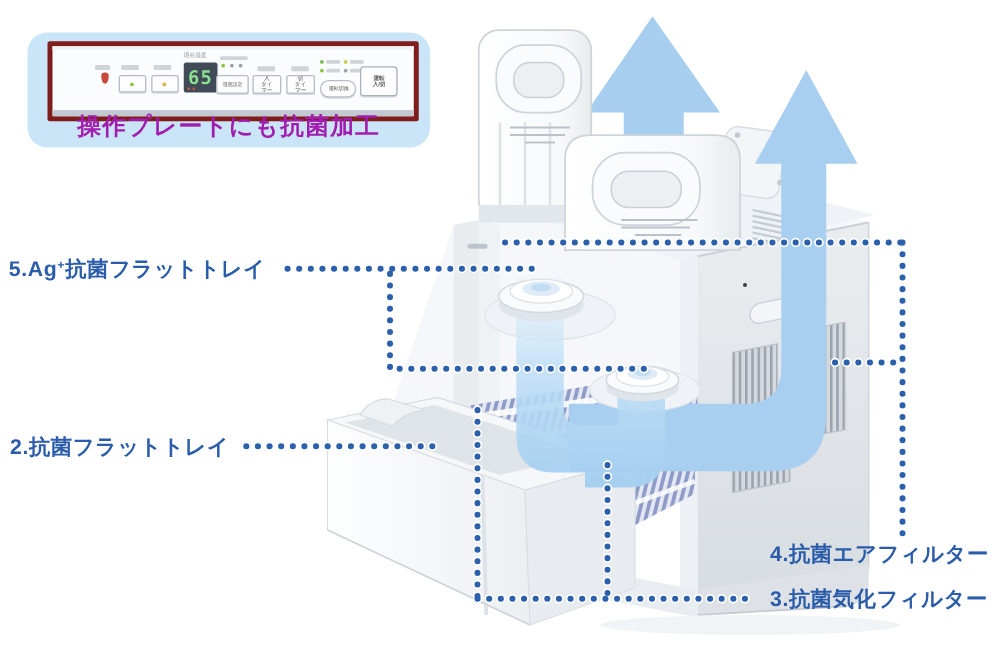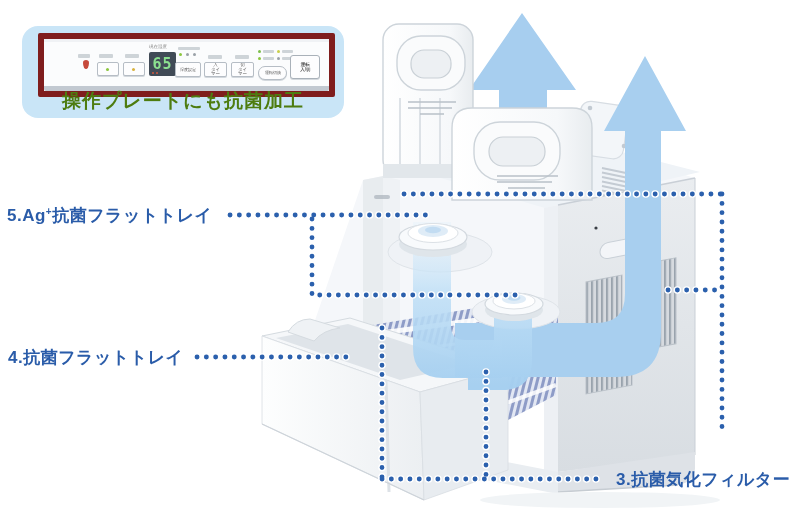--- a/index.html
+++ b/index.html
@@ -8,23 +8,23 @@
   .art{position:absolute;left:0;top:0;}
 
   
   .part-label{position:absolute;color:#2A5CA9;font-weight:700;font-size:17px;
               letter-spacing:.5px;white-space:nowrap;}
   .part-label sup{font-size:10px;vertical-align:6px;}
 
   
   .callout{position:absolute;background:#C9E5F7;border-radius:16px;}
   .ccaption{position:absolute;left:0;right:0;top:62px;text-align:center;
-            font-size:19px;font-weight:700;color:#4d7c0f;letter-spacing:1px;}
+            font-size:19px;font-weight:700;color:#a21caf;letter-spacing:1px;}
   .cpanel{position:absolute;left:16px;top:7px;width:297px;height:64px;background:#FBFCFD;
-          border:6px solid #7f1d1d;border-radius:2px;box-sizing:border-box;}
+          border:4px solid #7f1d1d;border-radius:2px;box-sizing:border-box;}
   .pp{position:absolute;}
   .pstrip-t{left:0;right:0;top:0;height:3px;background:#F0F2F5;}
   .pstrip-b{left:0;right:0;bottom:0;height:5px;background:#C2C9D1;border-radius:0 0 2px 2px;}
   .pbar{background:#AAB2BA;opacity:.55;border-radius:1px;}
   .pbtn{background:#FDFDFE;border:1px solid #B6BDC5;border-radius:2px;
         box-shadow:0 1px 0 #D3D8DD;display:flex;align-items:center;justify-content:center;
         color:#555;overflow:hidden;}
   .pbtn .t{display:block;font-size:9px;line-height:1.05;text-align:center;
            transform:scale(.45);transform-origin:center center;white-space:nowrap;}
   .pbtn .t2{display:block;font-size:9px;line-height:1.0;text-align:center;
@@ -269,16 +269,17 @@
       <span class="t2" style="font-weight:700;">運転
 入/切</span>
     </div>
   </div>
   <div class="ccaption">操作プレートにも抗菌加工</div>
 </div>
 
 <div class="part-label" style="left:7px;top:204px;">
   <span>5.Ag</span><sup>+</sup><span>抗菌フラットトレイ</span>
 </div>
-<div class="part-label" style="left:8px;top:346px;">4.抗菌フラットトレイ</div>
+<div class="part-label" style="left:8px;top:346px;">2.抗菌フラットトレイ</div>
+<div class="part-label" style="left:616px;top:432px;">4.抗菌エアフィルター</div>
 <div class="part-label" style="left:616px;top:468px;text-align:center;">3.抗菌気化フィルター</div>
 
 </div>
 
 </body></html>

